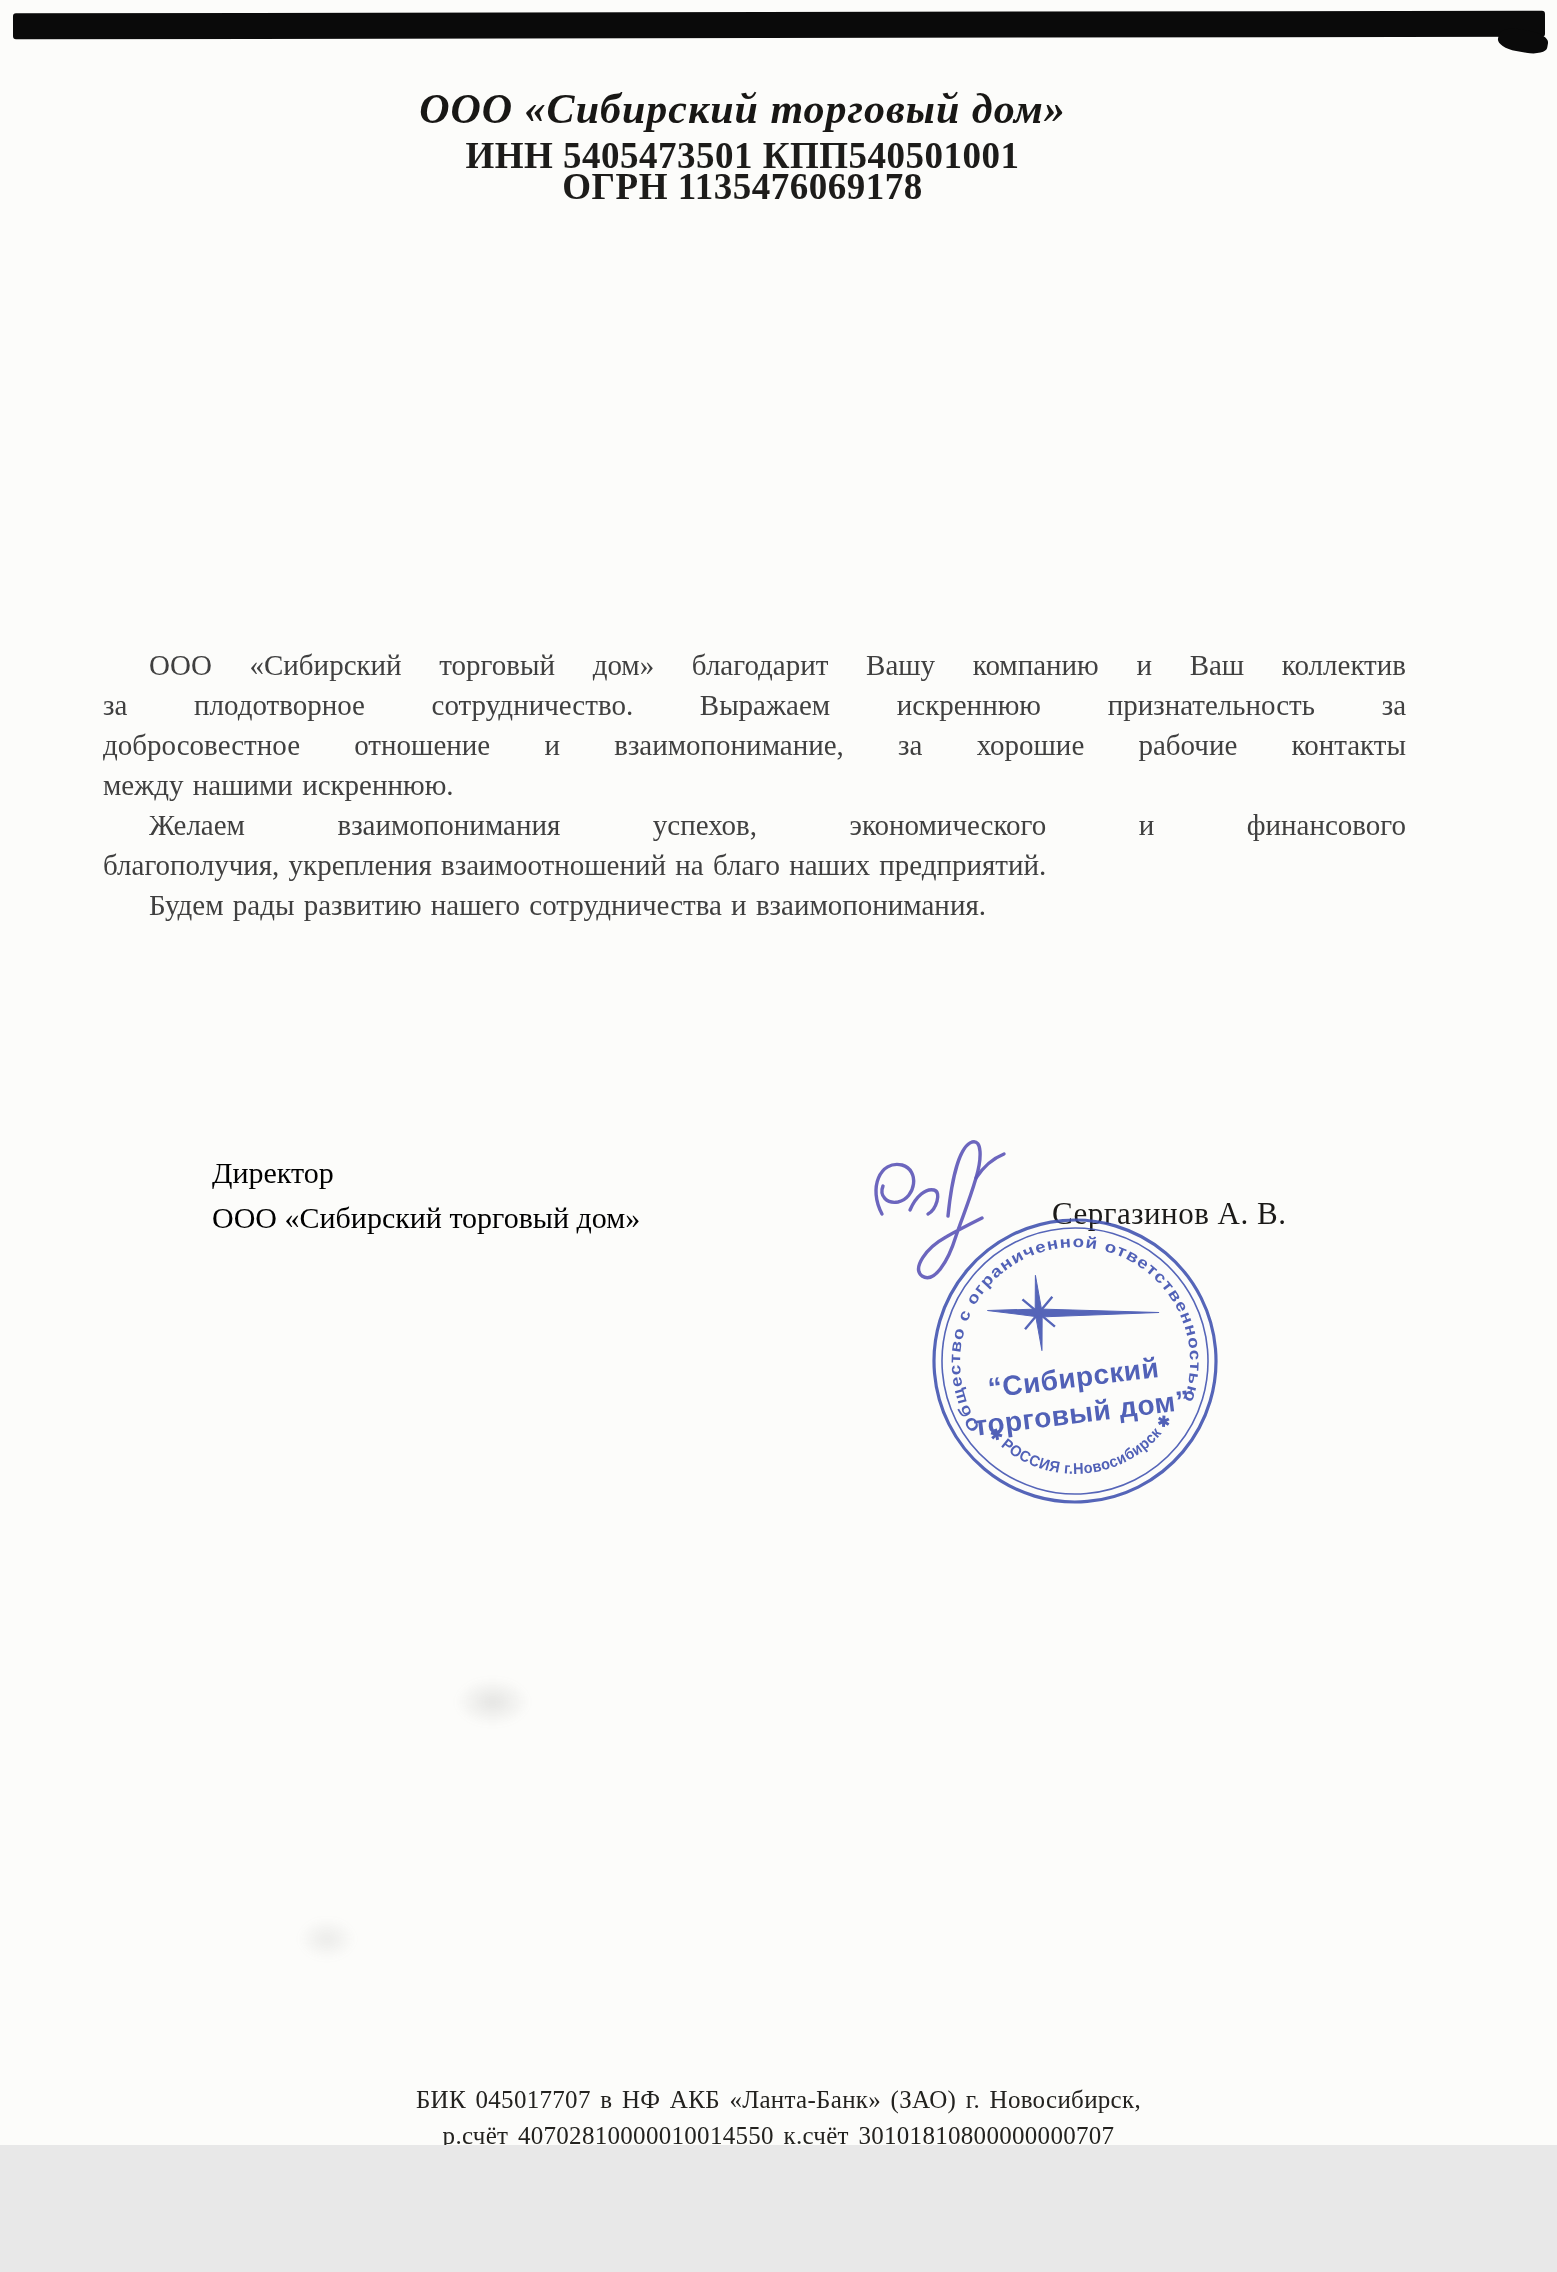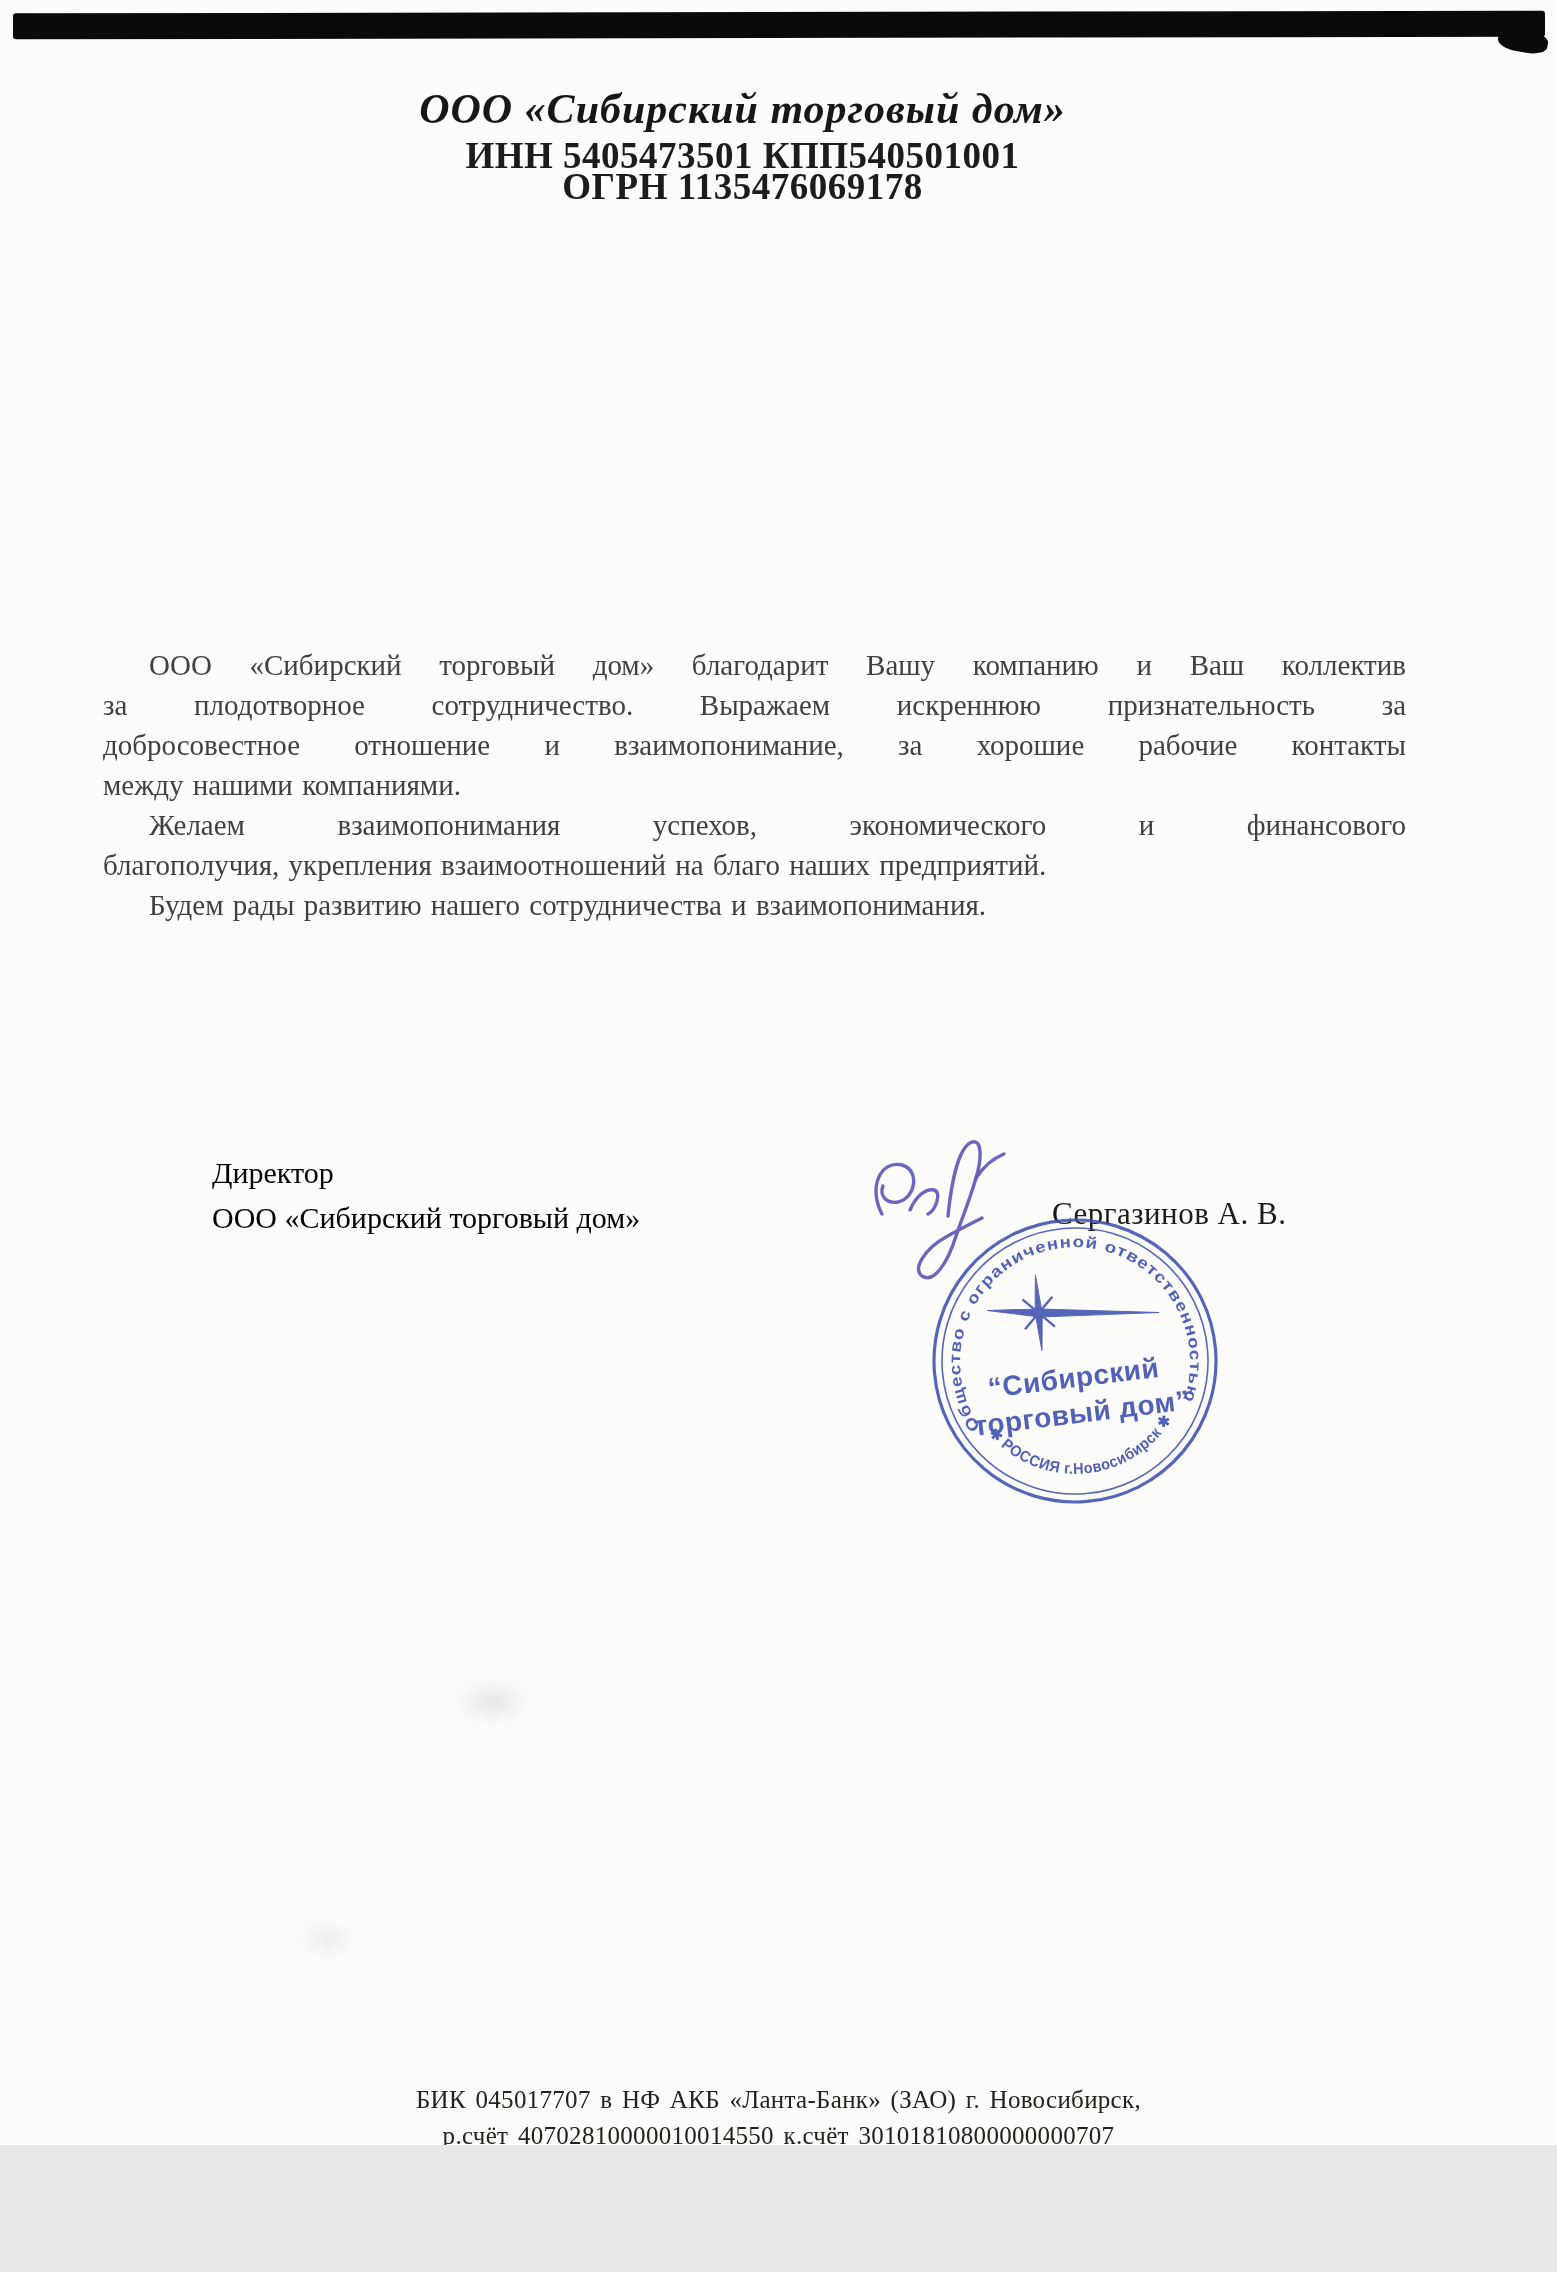--- a/index.html
+++ b/index.html
@@ -99,21 +99,21 @@
     <div class="lh-title">ООО «Сибирский торговый дом»</div>
     <div class="lh-inn">ИНН 5405473501 КПП540501001</div>
     <div class="lh-ogrn">ОГРН 1135476069178</div>
   </header>
 
 
   <div class="body-text">
       <div class="bline ind just">ООО «Сибирский торговый дом» благодарит Вашу компанию и Ваш коллектив</div>
       <div class="bline just">за плодотворное сотрудничество. Выражаем искреннюю признательность за</div>
       <div class="bline just">добросовестное отношение и взаимопонимание, за хорошие рабочие контакты</div>
-      <div class="bline">между нашими компаниями.</div>
+      <div class="bline">между нашими искреннюю.</div>
       <div class="bline ind just">Желаем взаимопонимания успехов, экономического и финансового</div>
       <div class="bline">благополучия, укрепления взаимоотношений на благо наших предприятий.</div>
       <div class="bline ind">Будем рады развитию нашего сотрудничества и взаимопонимания.</div>
     </div>
 
   <div class="sig-block">
     <div>Директор</div>
     <div>ООО «Сибирский торговый дом»</div>
   </div>
 

